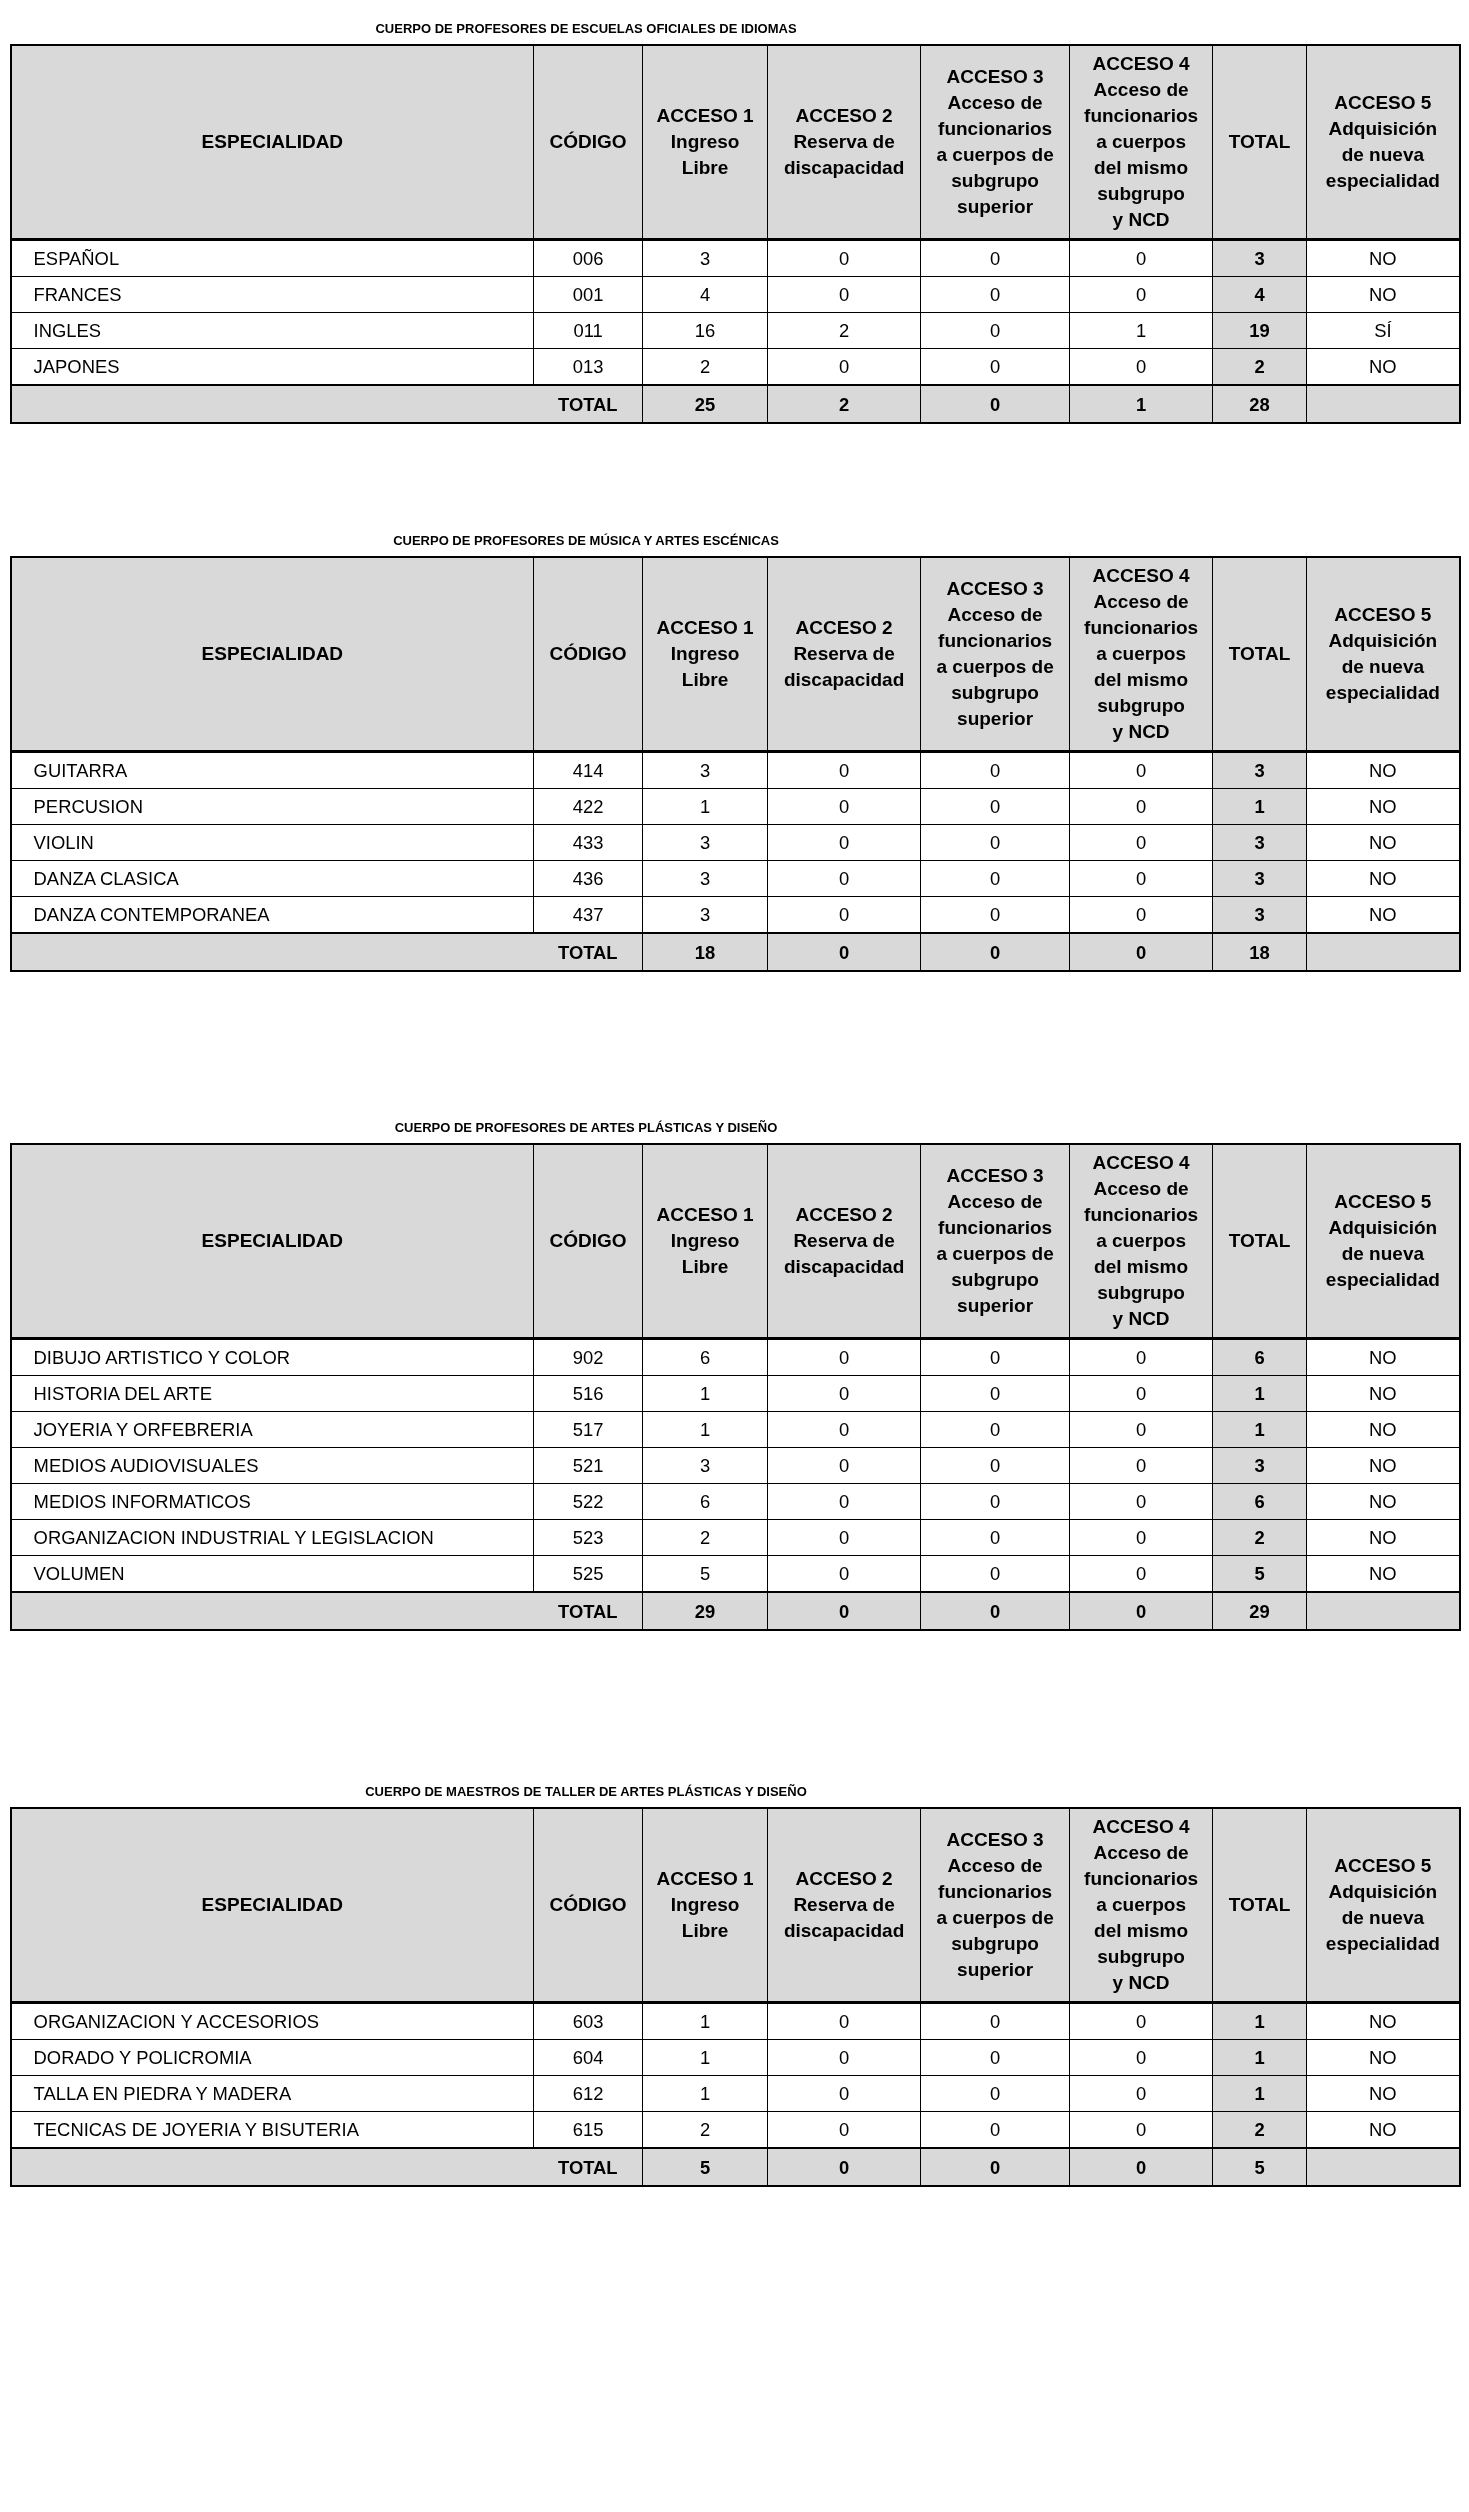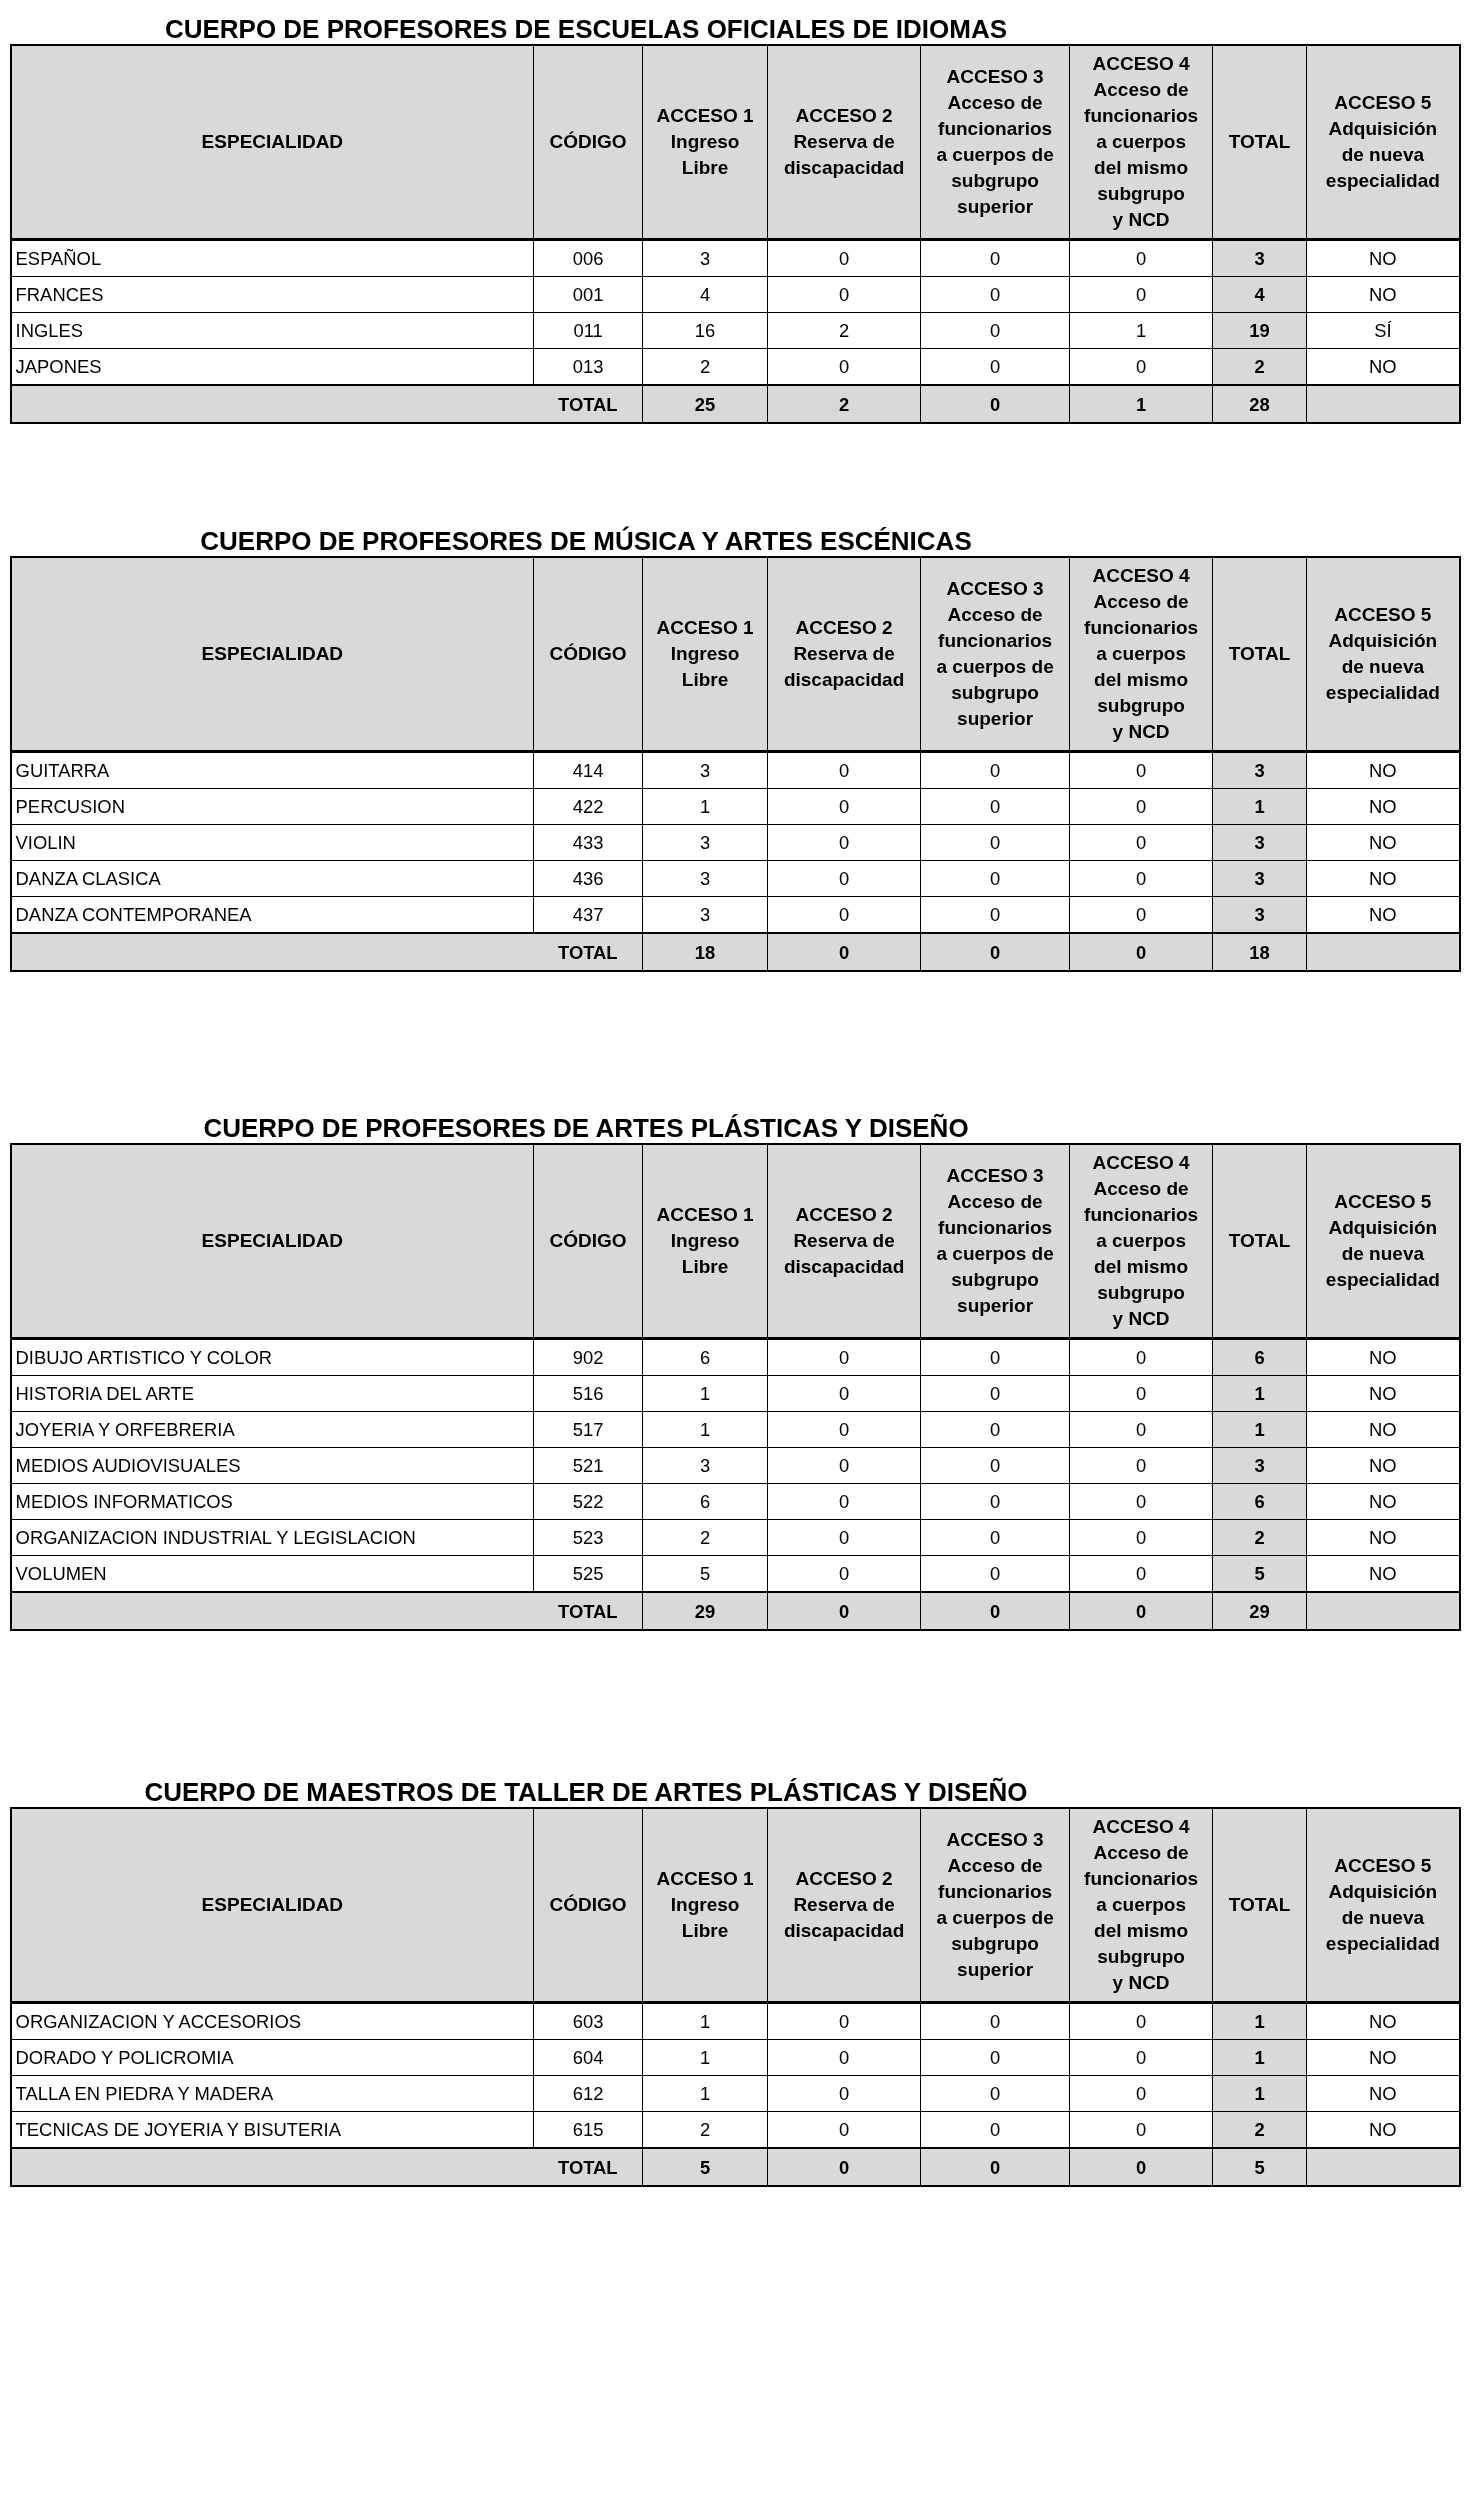--- a/index.html
+++ b/index.html
@@ -22,21 +22,21 @@
     }
     .section-title {
       position: absolute;
       left: 0;
       width: 1172px;
       top: 0;
       height: 30px;
       line-height: 30px;
       text-align: center;
       font-weight: bold;
-      font-size: 26px;
+      font-size: 13px;
       letter-spacing: 0px;
     }
     table.quota {
       position: absolute;
       left: 9.6px;
       top: 30px;
       width: 1449px;
       border-collapse: collapse;
       table-layout: fixed;
       border: 2.6px solid #000;
@@ -72,21 +72,21 @@
       padding: 0;
       text-align: center;
       border-left: 1.7px solid #000;
       border-right: 1.7px solid #000;
       border-top: 1.7px solid #000;
       border-bottom: 1.7px solid #000;
       white-space: nowrap;
     }
     table.quota td.esp {
       text-align: left;
-      padding-left: 4px;
+      padding-left: 22px;
     }
     table.quota td.tot {
       background: #d9d9d9;
       font-weight: bold;
     }
     table.quota tr.total-row td {
       background: #d9d9d9;
       font-weight: bold;
       height: 36px;
       border-top: 2.6px solid #000;

